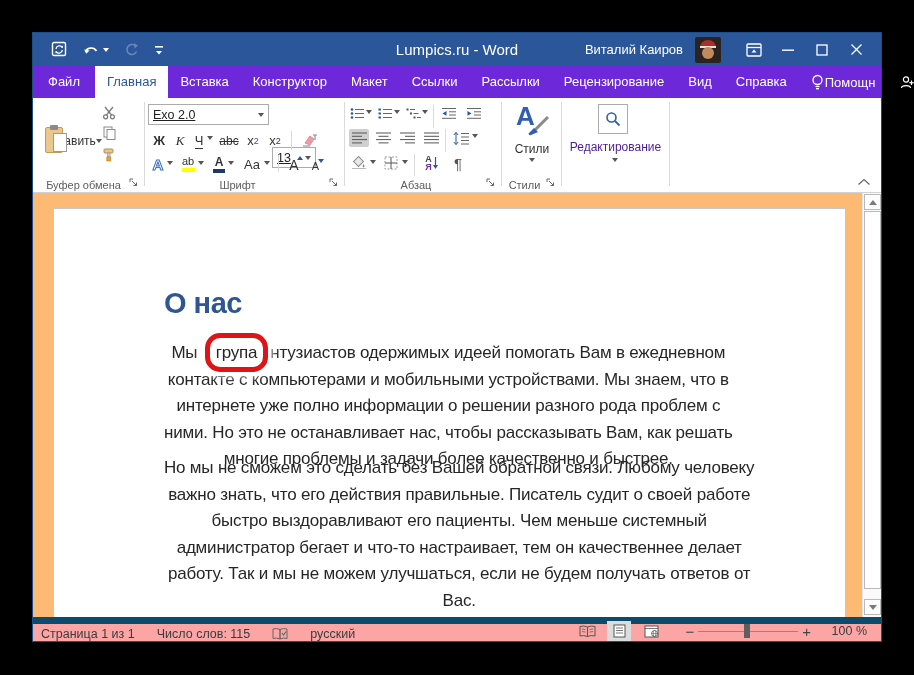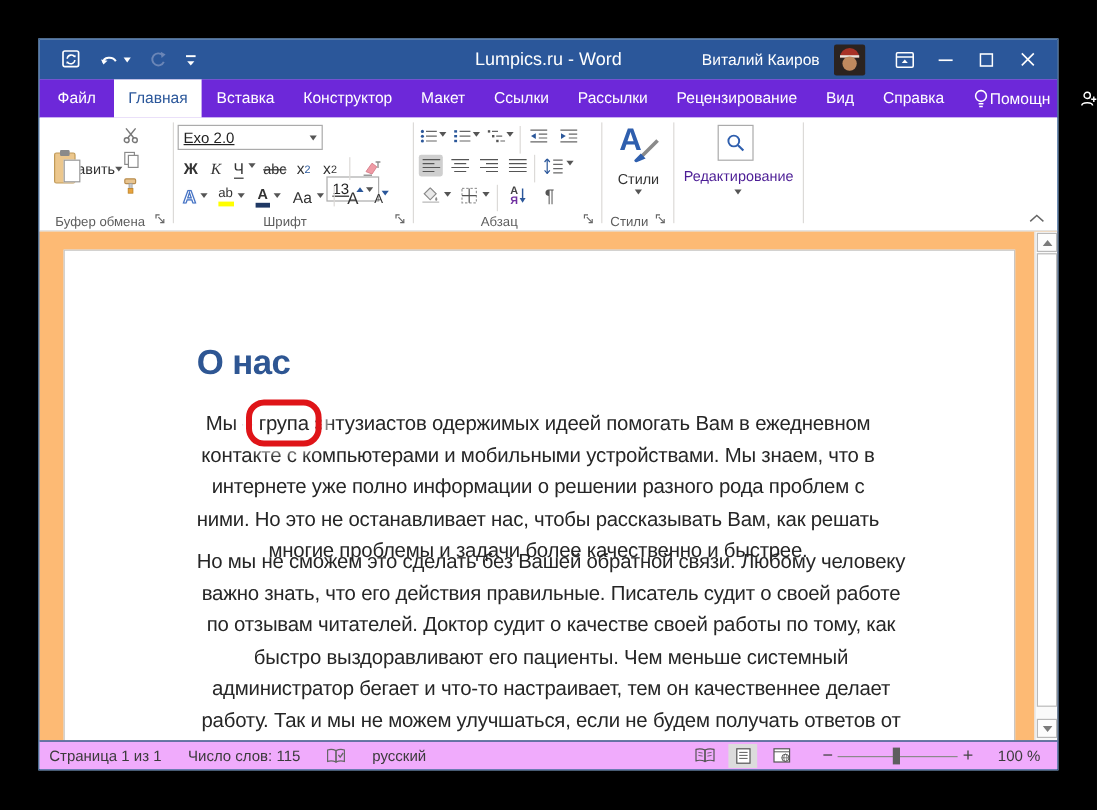--- a/index.html
+++ b/index.html
@@ -81,21 +81,21 @@
   .ring { position:absolute; left:-11px; right:-11px; top:-7px; bottom:-5px; border:5px solid #df1418; border-radius:15px;
           box-shadow:0 0 0 3px rgba(255,255,255,.95), 0 0 7px 5px rgba(255,255,255,.75), inset 0 0 0 3px rgba(255,255,255,.95);
           pointer-events:none; z-index:3; }
   .vscroll { position:absolute; right:0; top:0; bottom:0; width:19px; background:#fafafa; border-left:1px solid #e3e3e3; }
   .sb-btn { position:absolute; left:1px; width:17px; height:16px; background:#fdfdfd; border:1px solid #b9b9b9; display:flex; align-items:center; justify-content:center; cursor:pointer; }
   .sb-thumb { position:absolute; left:1px; top:18px; width:17px; height:378px; background:#fff; border:1px solid #b9b9b9; cursor:pointer; }
   .tri-up { width:0;height:0;border-left:4px solid transparent;border-right:4px solid transparent;border-bottom:5px solid #7b7b7b; }
   .tri-dn { width:0;height:0;border-left:4px solid transparent;border-right:4px solid transparent;border-top:5px solid #7b7b7b; }
 
   
-  .statusbar { position:relative; height:24px; flex:0 0 24px; background:#f0abfc; border-top:1px solid #0c4a6e; font-size:12.5px; color:#3b3b3b; display:flex; align-items:center; }
+  .statusbar { position:relative; height:24px; flex:0 0 24px; background:#fca5a5; border-top:7px solid #0c4a6e; font-size:12.5px; color:#3b3b3b; display:flex; align-items:flex-end; }
   .sb-item { margin-left:0; cursor:pointer; white-space:nowrap; }
   .sb-left { display:flex; align-items:center; margin-left:8px; gap:22px; }
   .sb-right { position:absolute; right:14px; display:flex; align-items:center; }
   .view-ic { width:24px; height:20px; display:flex; align-items:center; justify-content:center; cursor:pointer; margin-left:8px; }
   .view-ic.sel { background:#dcdcdc; }
   .zoom-out,.zoom-in { font-size:15px; color:#444; cursor:pointer; padding:0 4px; }
   .zoom-out { margin-left:18px; }
   .slider { position:relative; width:100px; height:16px; cursor:pointer; }
   .slider .track { position:absolute; left:0; right:0; top:8px; height:1px; background:#8a8a8a; }
   .slider .thumb { position:absolute; left:46%; top:1px; width:6px; height:14px; background:#5e5e5e; }
@@ -527,21 +527,20 @@
         <div class="para p1">
           <div><span>Мы – </span><span class="circled"><span>група</span><span class="ring"></span></span><span> энтузиастов одержимых идеей помогать Вам в ежедневном</span></div>
           <div>контакте с компьютерами и мобильными устройствами. Мы знаем, что в</div>
           <div>интернете уже полно информации о решении разного рода проблем с</div>
           <div>ними. Но это не останавливает нас, чтобы рассказывать Вам, как решать</div>
           <div>многие проблемы и задачи более качественно и быстрее.</div>
         </div>
         <div class="para p2">
           <div>Но мы не сможем это сделать без Вашей обратной связи. Любому человеку</div>
           <div>важно знать, что его действия правильные. Писатель судит о своей работе</div>
-          <div>по отзывам читателей. Доктор судит о качестве своей работы по тому, как</div>
           <div>быстро выздоравливают его пациенты. Чем меньше системный</div>
           <div>администратор бегает и что-то настраивает, тем он качественнее делает</div>
           <div>работу. Так и мы не можем улучшаться, если не будем получать ответов от</div>
           <div>Вас.</div>
         </div>
       </div>
       <div class="vscroll">
         <span class="sb-btn" style="top:1px;">
             <span class="tri-up"></span>
           </span>

